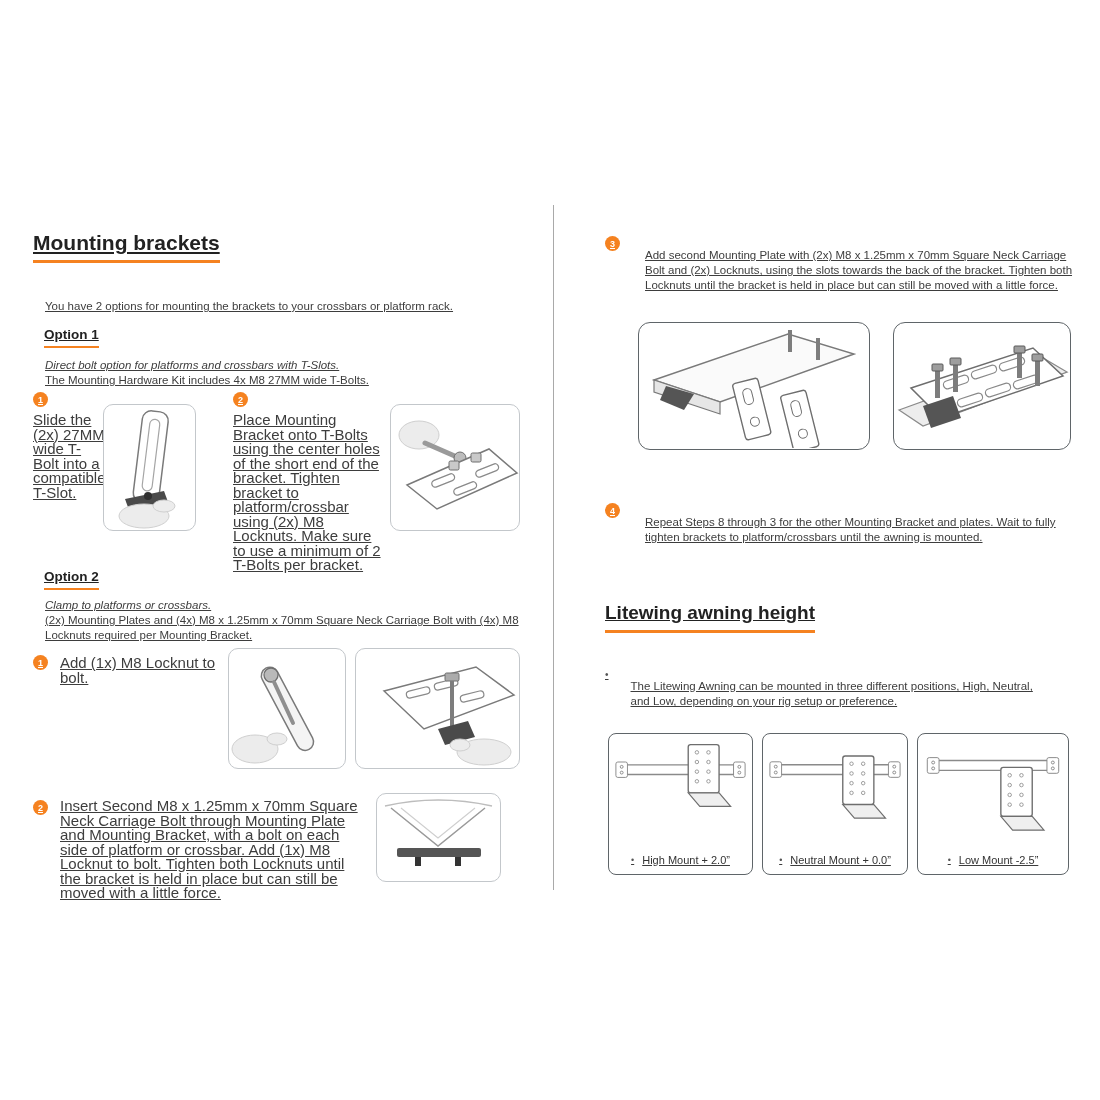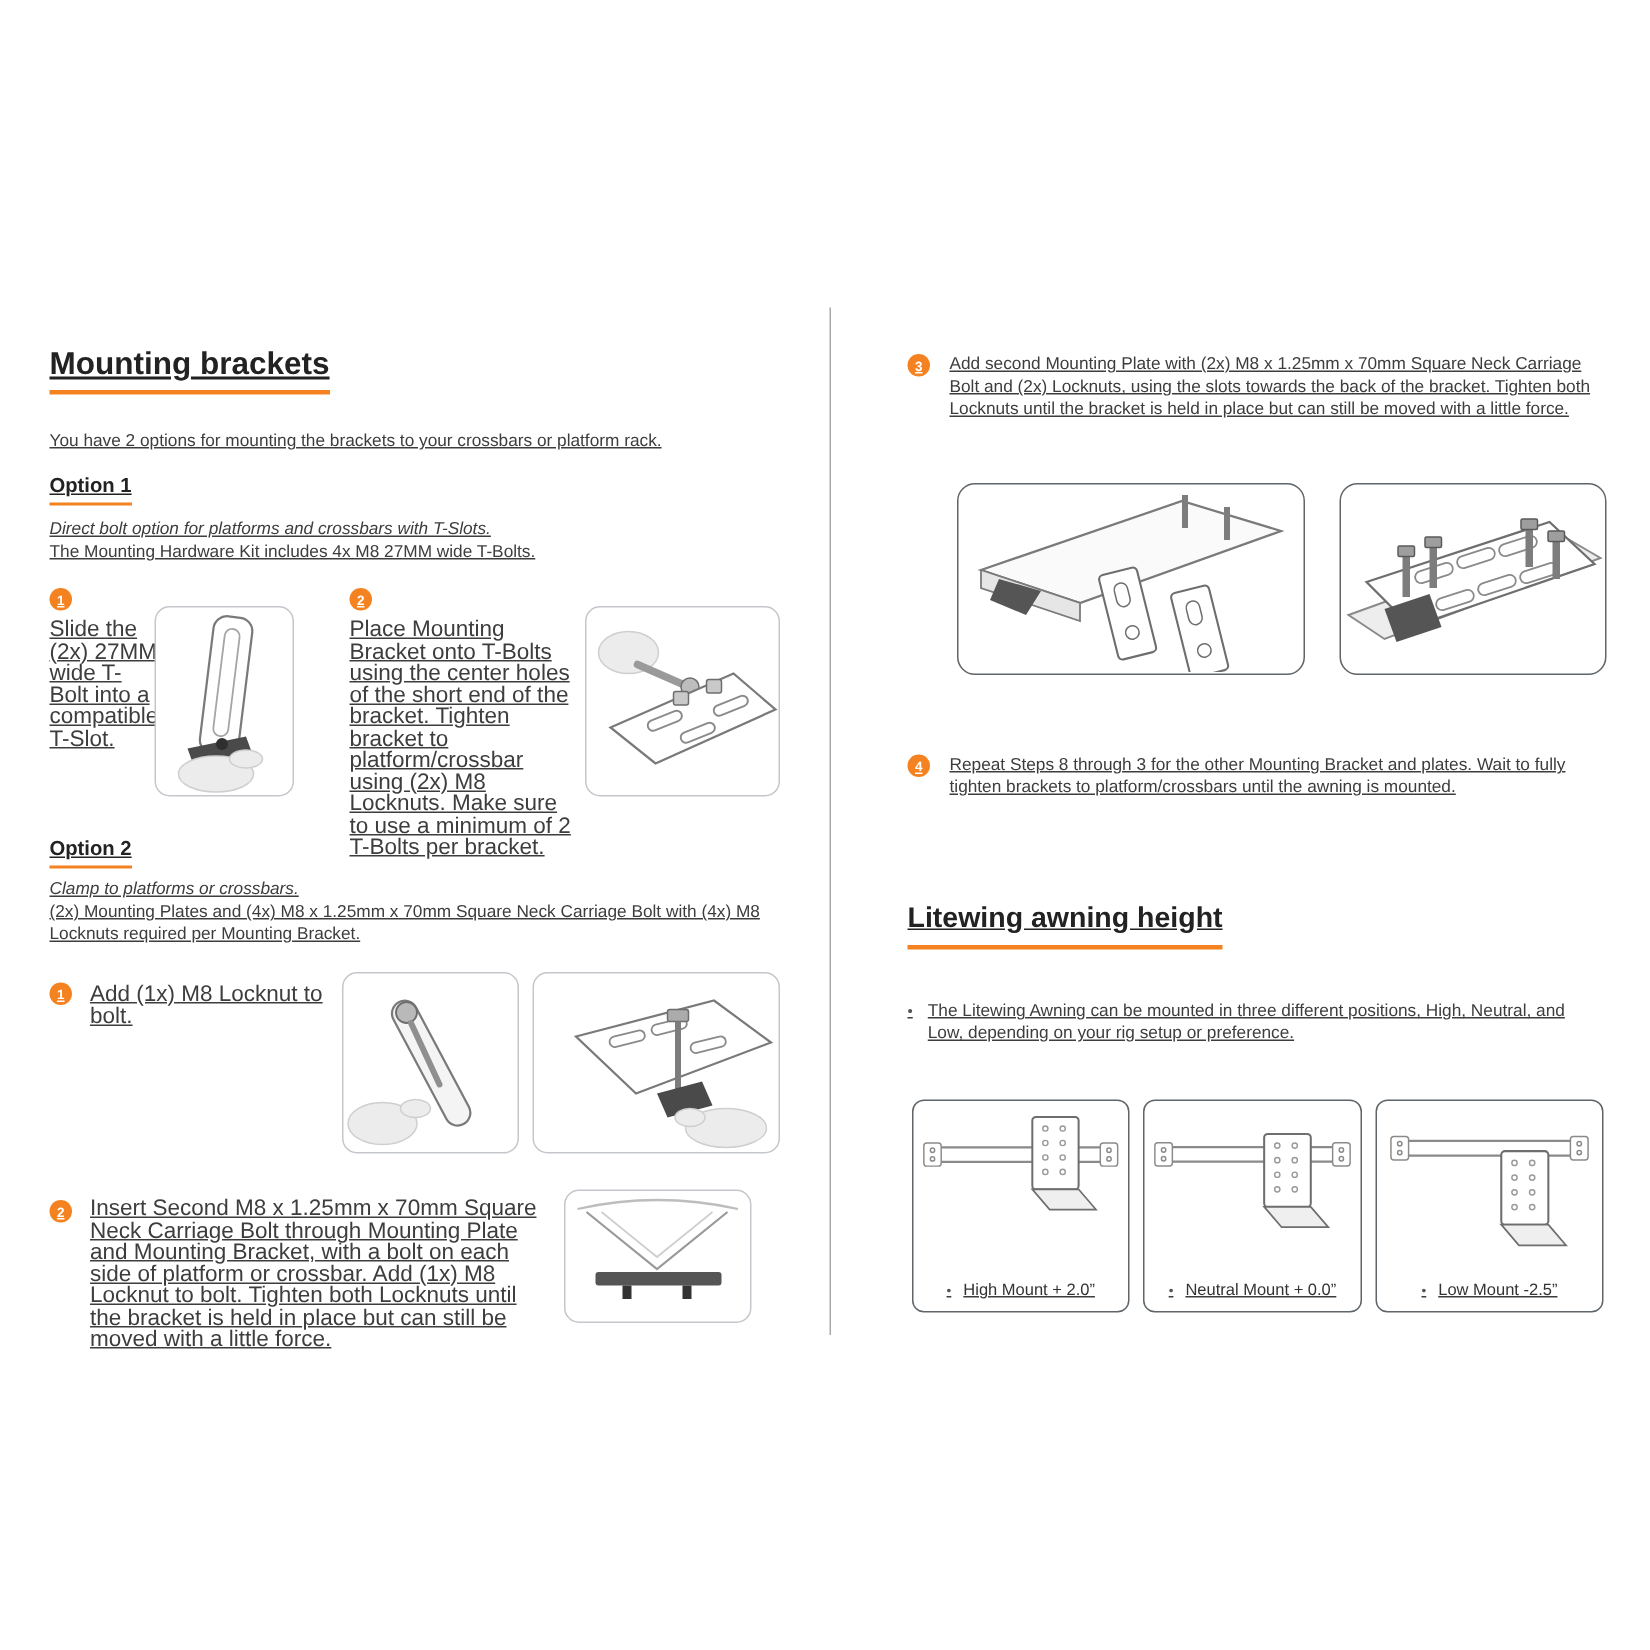--- a/index.html
+++ b/index.html
@@ -12,24 +12,24 @@
   .abs { position:absolute;text-decoration:underline; }
   .title {
     font-size:21px; font-weight:bold; color:#222; margin:0;
     padding-bottom:5px; border-bottom:3px solid var(--accent);
   }
   .sec-title {
     font-size:19px; font-weight:bold; color:#222; margin:0;
     padding-bottom:6px; border-bottom:3px solid var(--accent);
   }
   .opt-heading {
-    font-size:13.5px; font-weight:bold; color:#222; margin:0;
+    font-size:13.5px; font-weight:bold; color:#222; margin:11px;
     padding-bottom:4px; border-bottom:2px solid var(--accent);
   }
-  .body-text { font-size:11.5px; line-height:15px; margin:0; }
+  .body-text { font-size:11.5px; line-height:15px; margin:12px; }
   .italic { font-style:italic; }
   .step-text { font-size:15px; line-height:14.5px; margin:0; }
   .step-circle {
     width:15px; height:15px; border-radius:50%; background:var(--accent);
     color:#fff; font-size:9px; font-weight:bold;
     display:flex; align-items:center; justify-content:center;
   }
   .divider { width:1px; background:#a9a9a9; }
   .illu {
     border:1px solid #c3c7cb; border-radius:10px; background:#fff; overflow:hidden;

